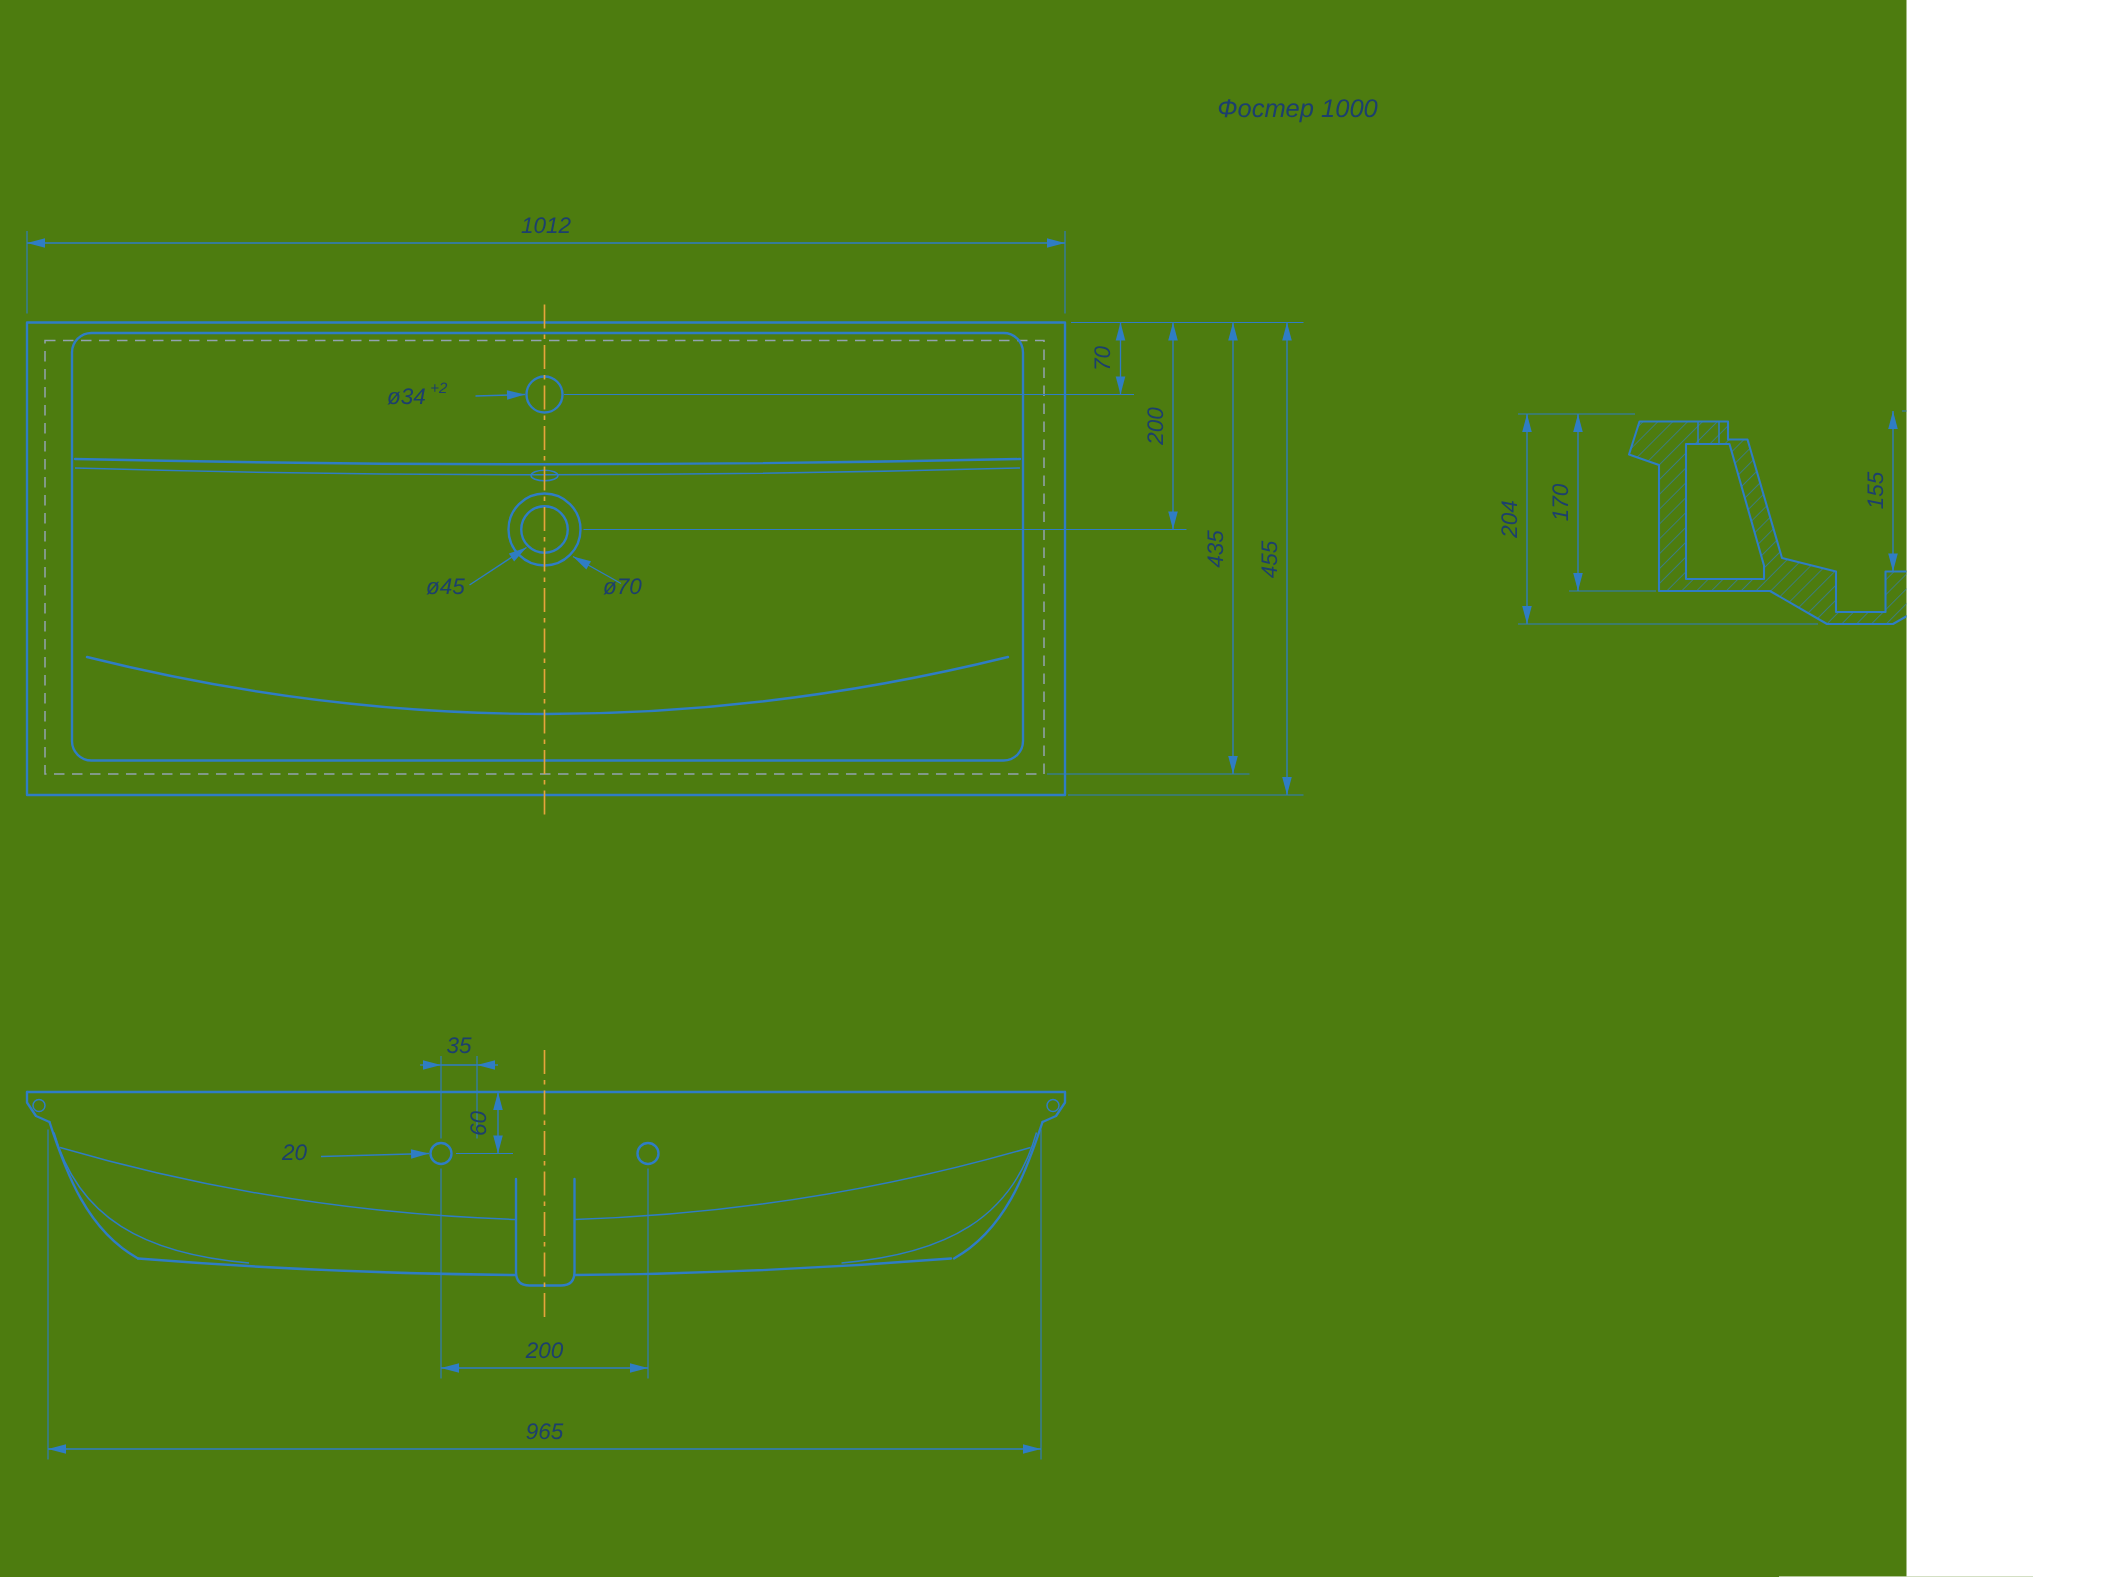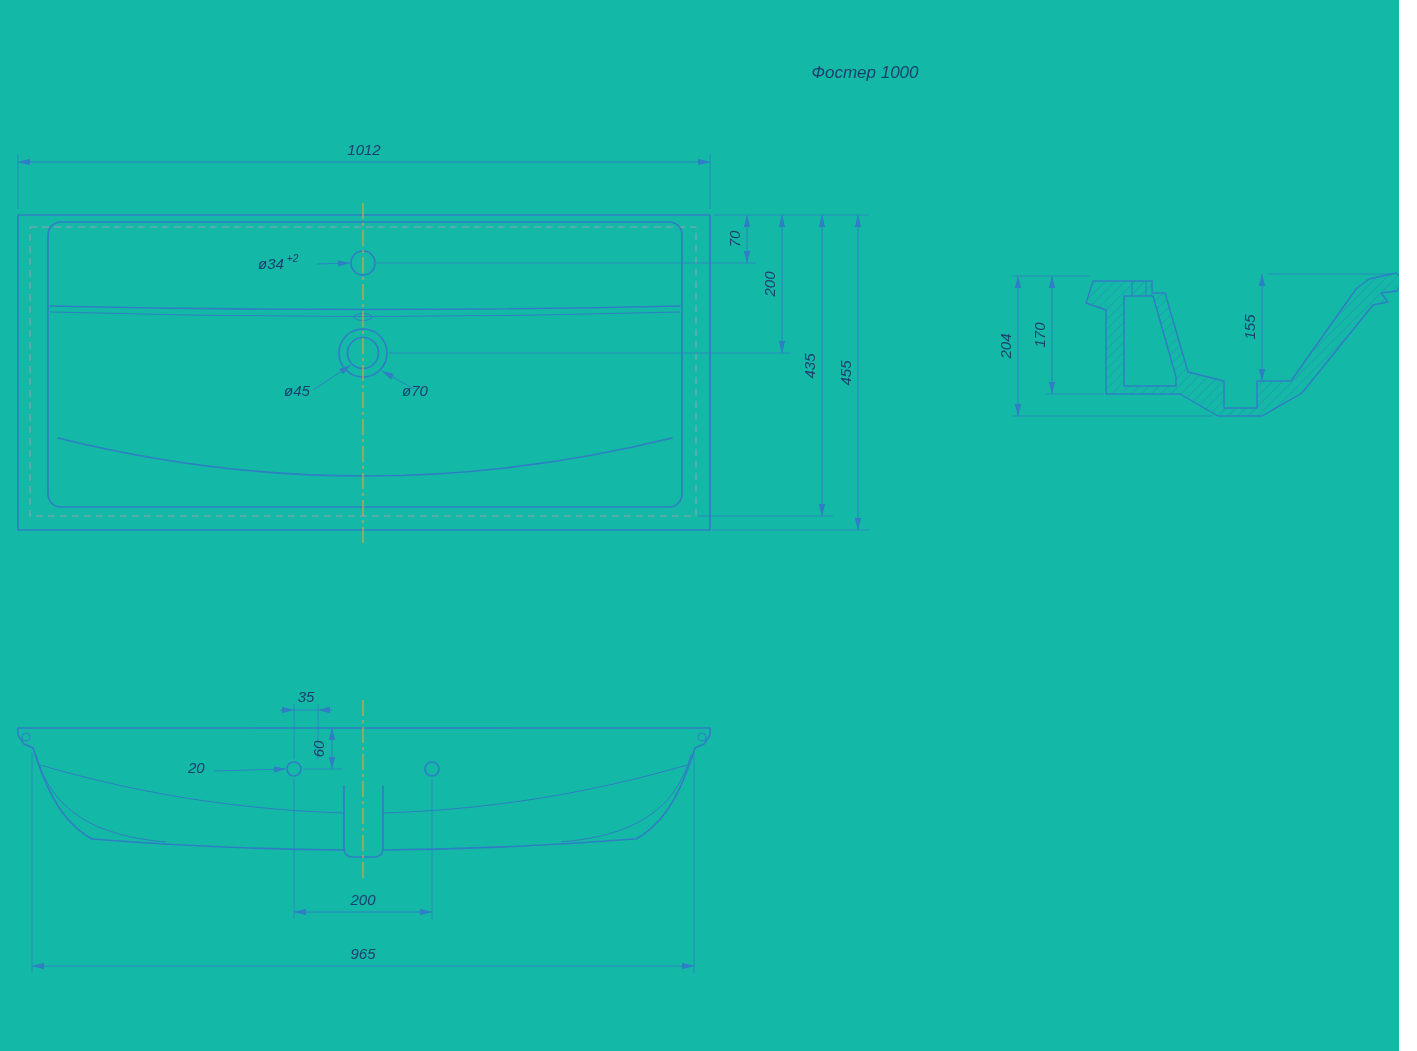--- a/index.html
+++ b/index.html
@@ -1,16 +1,16 @@
 <!DOCTYPE html>
 <html><head>
 <meta charset="utf-8">
 <style>
   html,body{margin:0;padding:0;background:#ffffff;}
-  .stage{position:relative;width:1399px;height:1051px;background:#14b8a6;overflow:hidden;}
+  .stage{position:relative;width:1271px;height:1051px;background:#4d7c0f;overflow:hidden;}
   svg{display:block;}
   .geo{stroke:#2f7dc4;stroke-width:1.6;fill:none;stroke-linejoin:round;stroke-linecap:round;}
   .geo-thin{stroke:#2f7dc4;stroke-width:1;fill:none;}
   .dim{stroke:#2f7dc4;stroke-width:0.9;fill:none;}
   .ext{stroke:#2f7dc4;stroke-width:0.75;fill:none;}
   .dashed{stroke:#93a2b0;stroke-width:1;stroke-dasharray:7 5;fill:none;}
   .center{stroke:#e6a43c;stroke-width:1.1;stroke-dasharray:16 4 3 4;fill:none;}
   .hatched{fill:url(#hatch);stroke:#2f7dc4;stroke-width:1.4;fill-rule:evenodd;stroke-linejoin:round;}
   text{font:italic 15px "Liberation Sans", sans-serif;fill:#1c3f6e;}
   .title-text{font:italic 17px "Liberation Sans", sans-serif;fill:#1c3f6e;}

